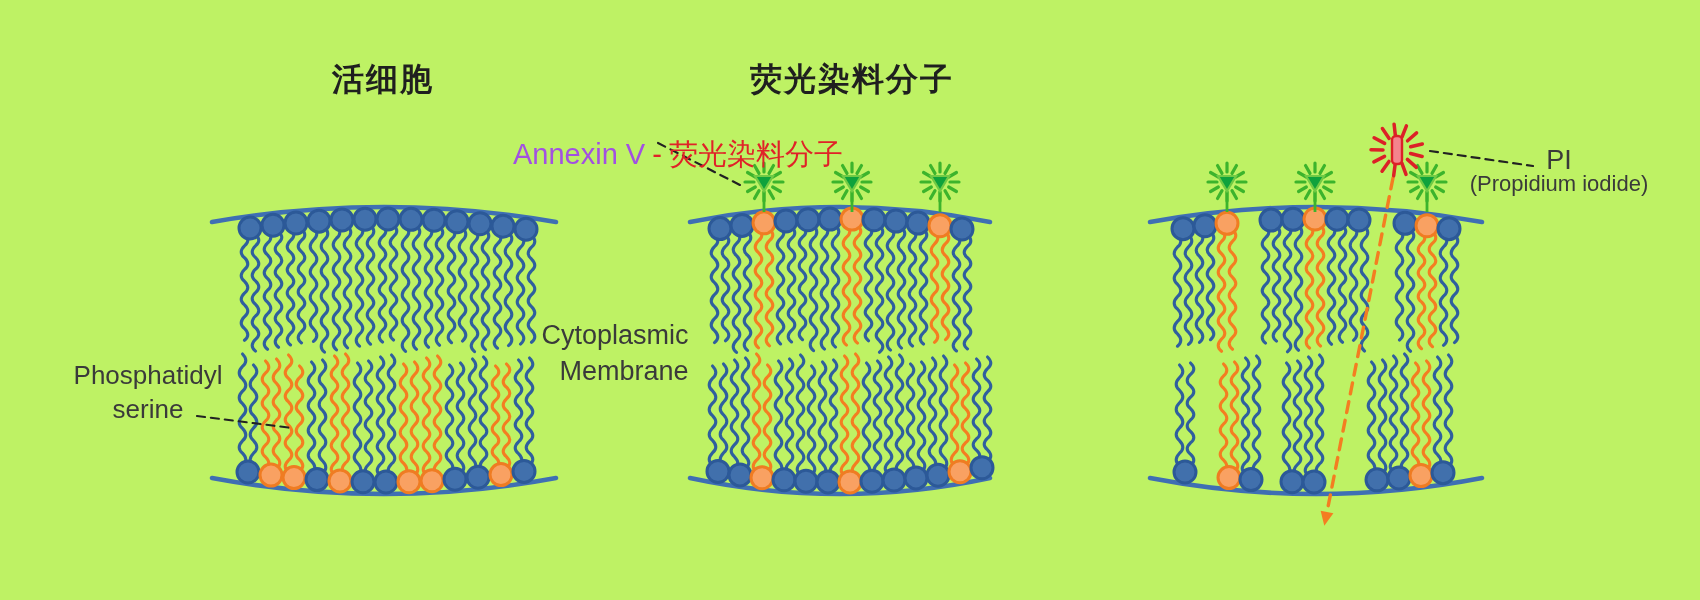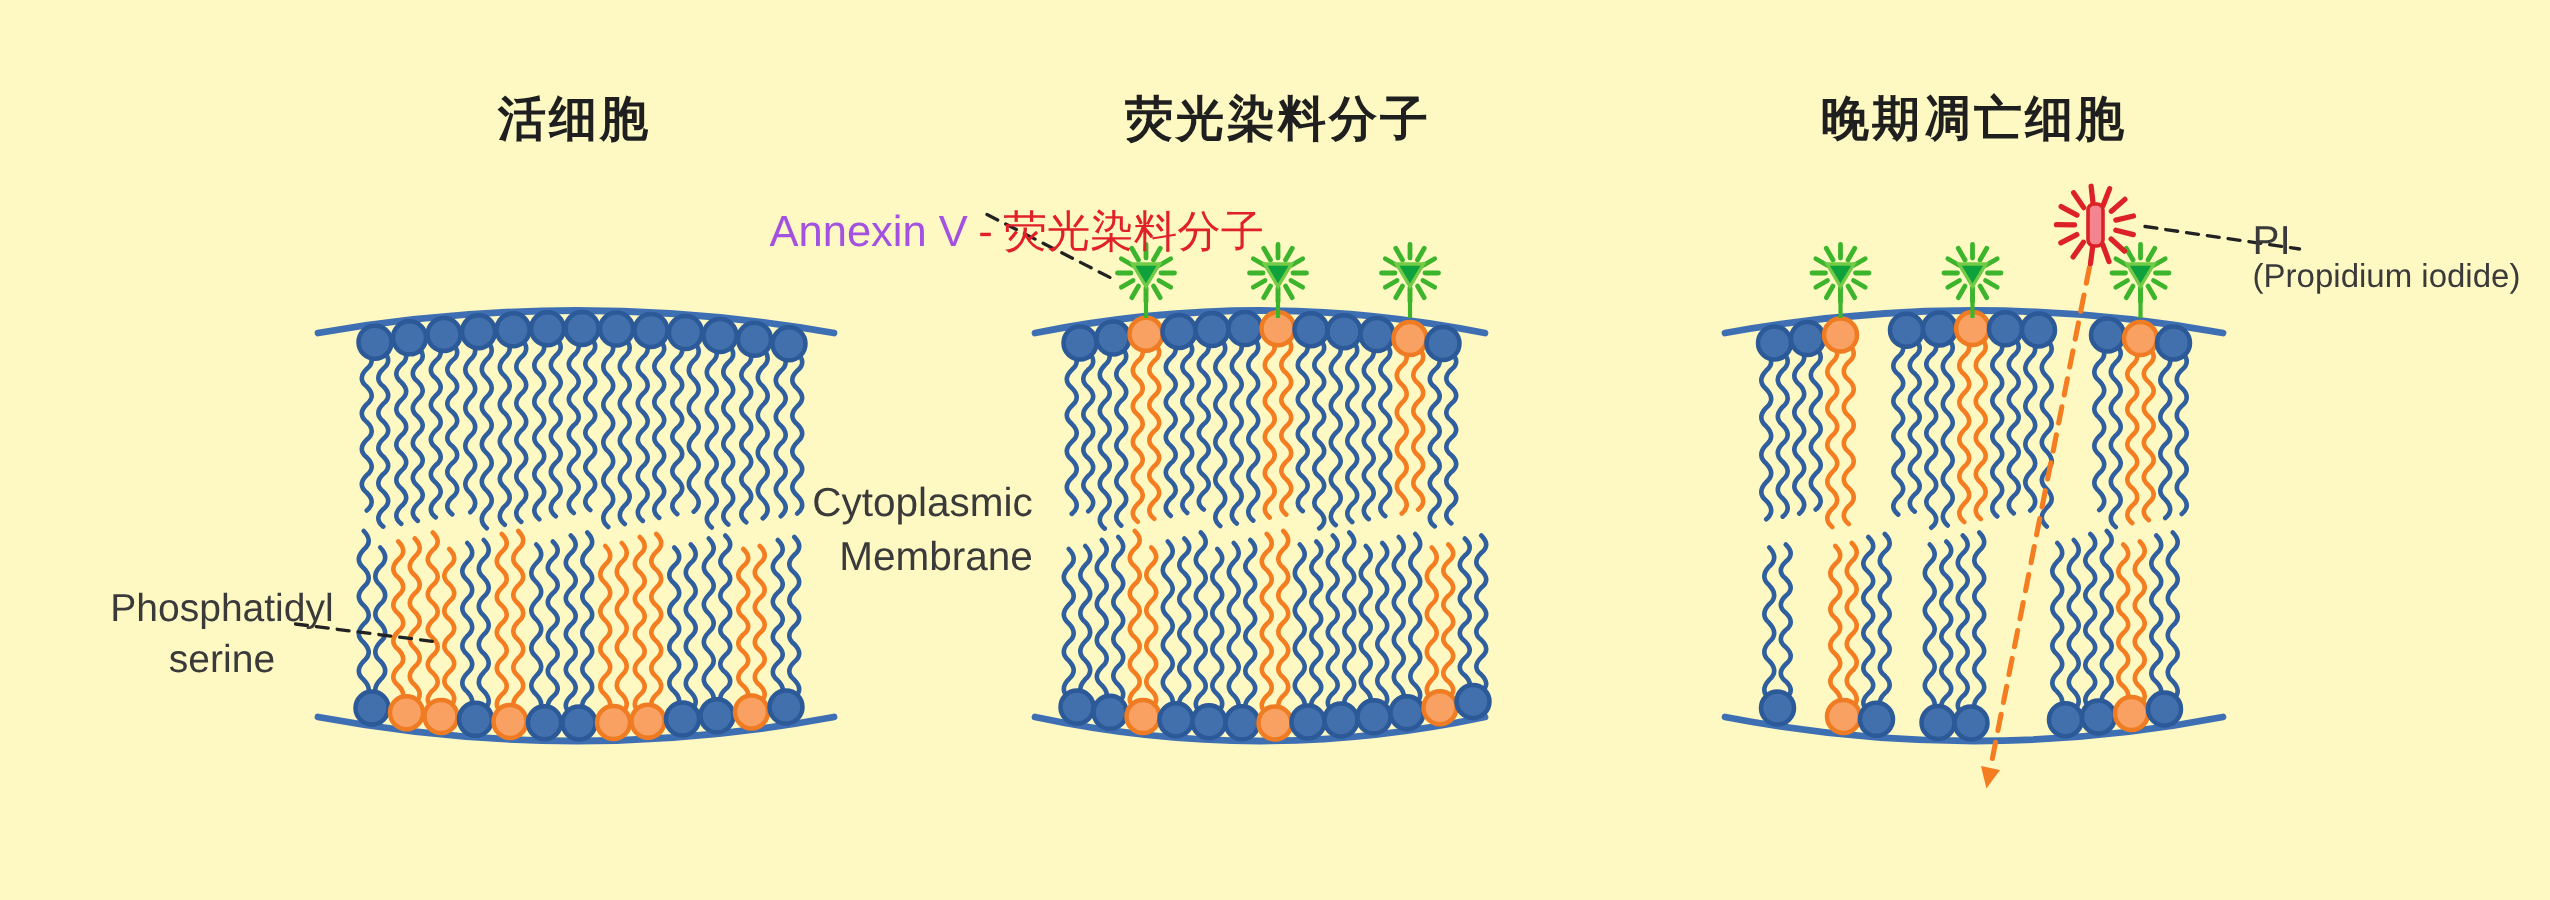--- a/index.html
+++ b/index.html
@@ -1,33 +1,33 @@
 <!DOCTYPE html>
 <html><head>
 <meta charset="utf-8">
 <style>
   html,body{margin:0;padding:0;background:#fff;}
-  .canvas{position:relative;width:1700px;height:600px;background:#fef9c3;overflow:hidden;
+  .canvas{position:relative;width:1700px;height:600px;background:#bef264;overflow:hidden;
           font-family:"Liberation Sans","DejaVu Sans",sans-serif;}
   #art{position:absolute;left:0;top:0;}
   .panel-title{position:absolute;top:58px;transform:translateX(-50%);
           font-size:32px;font-weight:600;color:#1f1f1f;white-space:nowrap;letter-spacing:2px;}
   .title-live{left:383px;}
   .title-early{left:852px;}
   .title-late{left:1316px;}
   .annexin-label{position:absolute;left:513px;top:110px;font-size:29px;white-space:nowrap;margin-top:25px;}
   .annexin-label .annexin{color:#a251e1;}
   .annexin-label .sep{color:#e02228;margin:0 7px;}
   .annexin-label .dye{color:#e02228;}
   .cyto-label{position:absolute;left:615px;top:317px;transform:translateX(-50%);
           text-align:right;font-size:27px;line-height:36px;color:#3a3a3a;white-space:nowrap;}
   .ps-label{position:absolute;left:60px;top:358px;width:176px;text-align:center;
-          font-size:26px;line-height:34px;color:#3a3a3a;margin-top:30px;}
+          font-size:26px;line-height:34px;color:#3a3a3a;}
   .pi-label{position:absolute;left:1559px;top:146px;transform:translateX(-50%);
-          text-align:left;color:#3a3a3a;white-space:nowrap;margin-left:32px;}
+          text-align:center;color:#3a3a3a;white-space:nowrap;}
   .pi-label .pi{font-size:27px;line-height:28px;}
   .pi-label .pi-full{font-size:22px;line-height:19px;}
 </style>
 </head>
 <body>
 
 <div class="canvas">
   <svg id="art" width="1700" height="600" viewBox="0 0 1700 600">
       <g>
         <path d="M 212 222 Q 384 192 556 222" stroke="#3f6fb3" stroke-width="4.5" fill="none" stroke-linecap="round"></path>
@@ -370,21 +370,20 @@
         <line x1="1395.4284389677398" y1="136.08848692909785" x2="1394.081386654374" y2="124.16433286832458" stroke="#dc2127" stroke-width="3.5" stroke-linecap="round"></line>
         <line x1="1402.0734542965415" y1="136.95162609744398" x2="1406.4221294078627" y2="125.76730560953882" stroke="#dc2127" stroke-width="3.5" stroke-linecap="round"></line>
         <line x1="1407.5562023877578" y1="140.80399047691353" x2="1416.6043758629787" y2="132.92169659998223" stroke="#dc2127" stroke-width="3.5" stroke-linecap="round"></line>
         <line x1="1410.6206517279684" y1="146.76304981419358" x2="1422.2954960662269" y2="143.98852108350235" stroke="#dc2127" stroke-width="3.5" stroke-linecap="round"></line>
         <rect x="1392" y="136" width="10" height="28" rx="4" fill="#f4848d" stroke="#dc2127" stroke-width="2.4"></rect>
       </g>
     </svg>
 
   <div class="panel-title title-live">活细胞</div>
   <div class="panel-title title-early">荧光染料分子</div>
-  <div class="panel-title title-late">晚期凋亡细胞</div>
 
   <div class="annexin-label">
     <span class="annexin">Annexin V</span><span class="sep">-</span><span class="dye">荧光染料分子</span>
   </div>
 
   <div class="cyto-label">
     <div>Cytoplasmic</div>
     <div>Membrane</div>
   </div>
 

